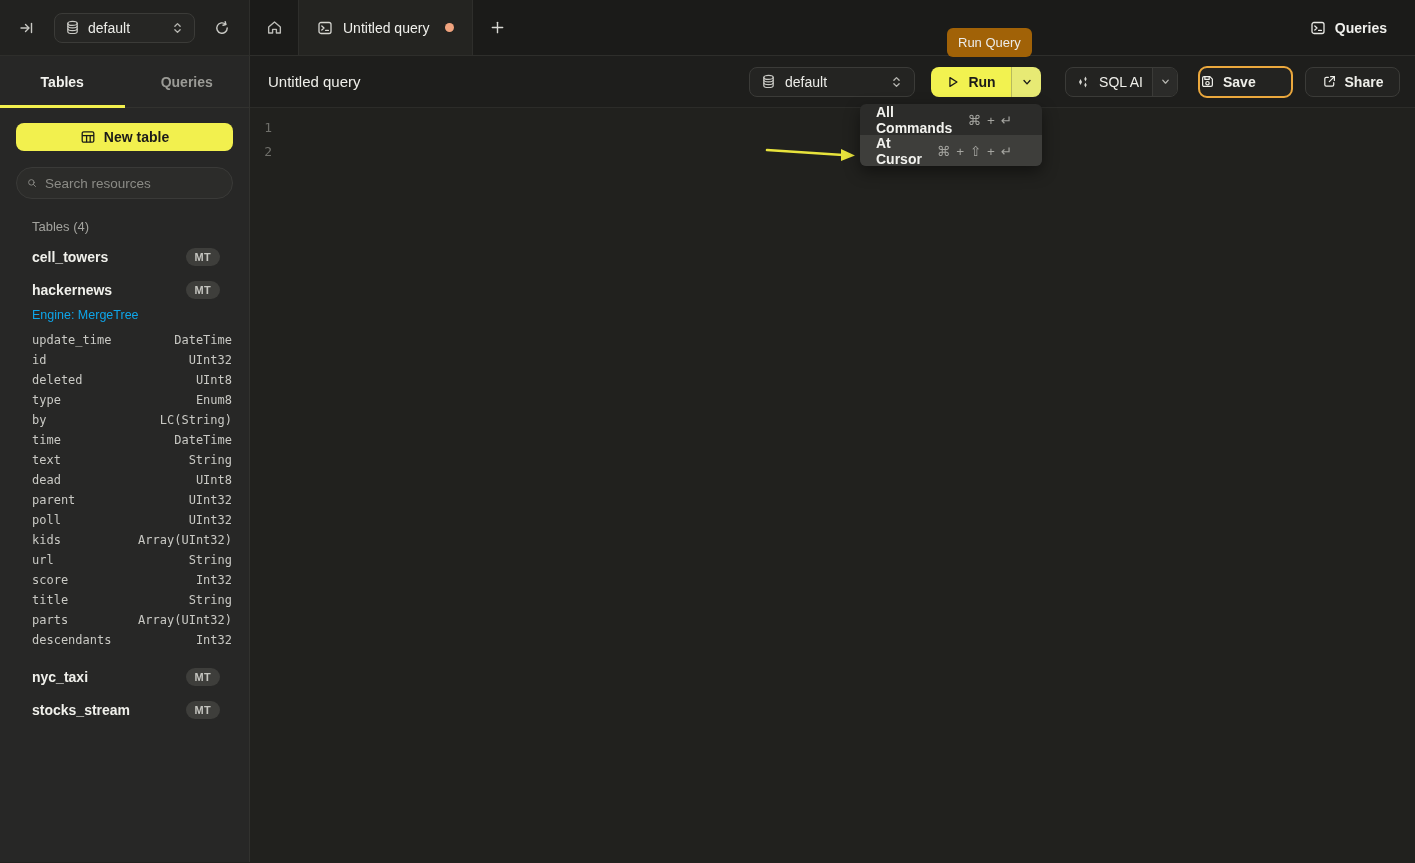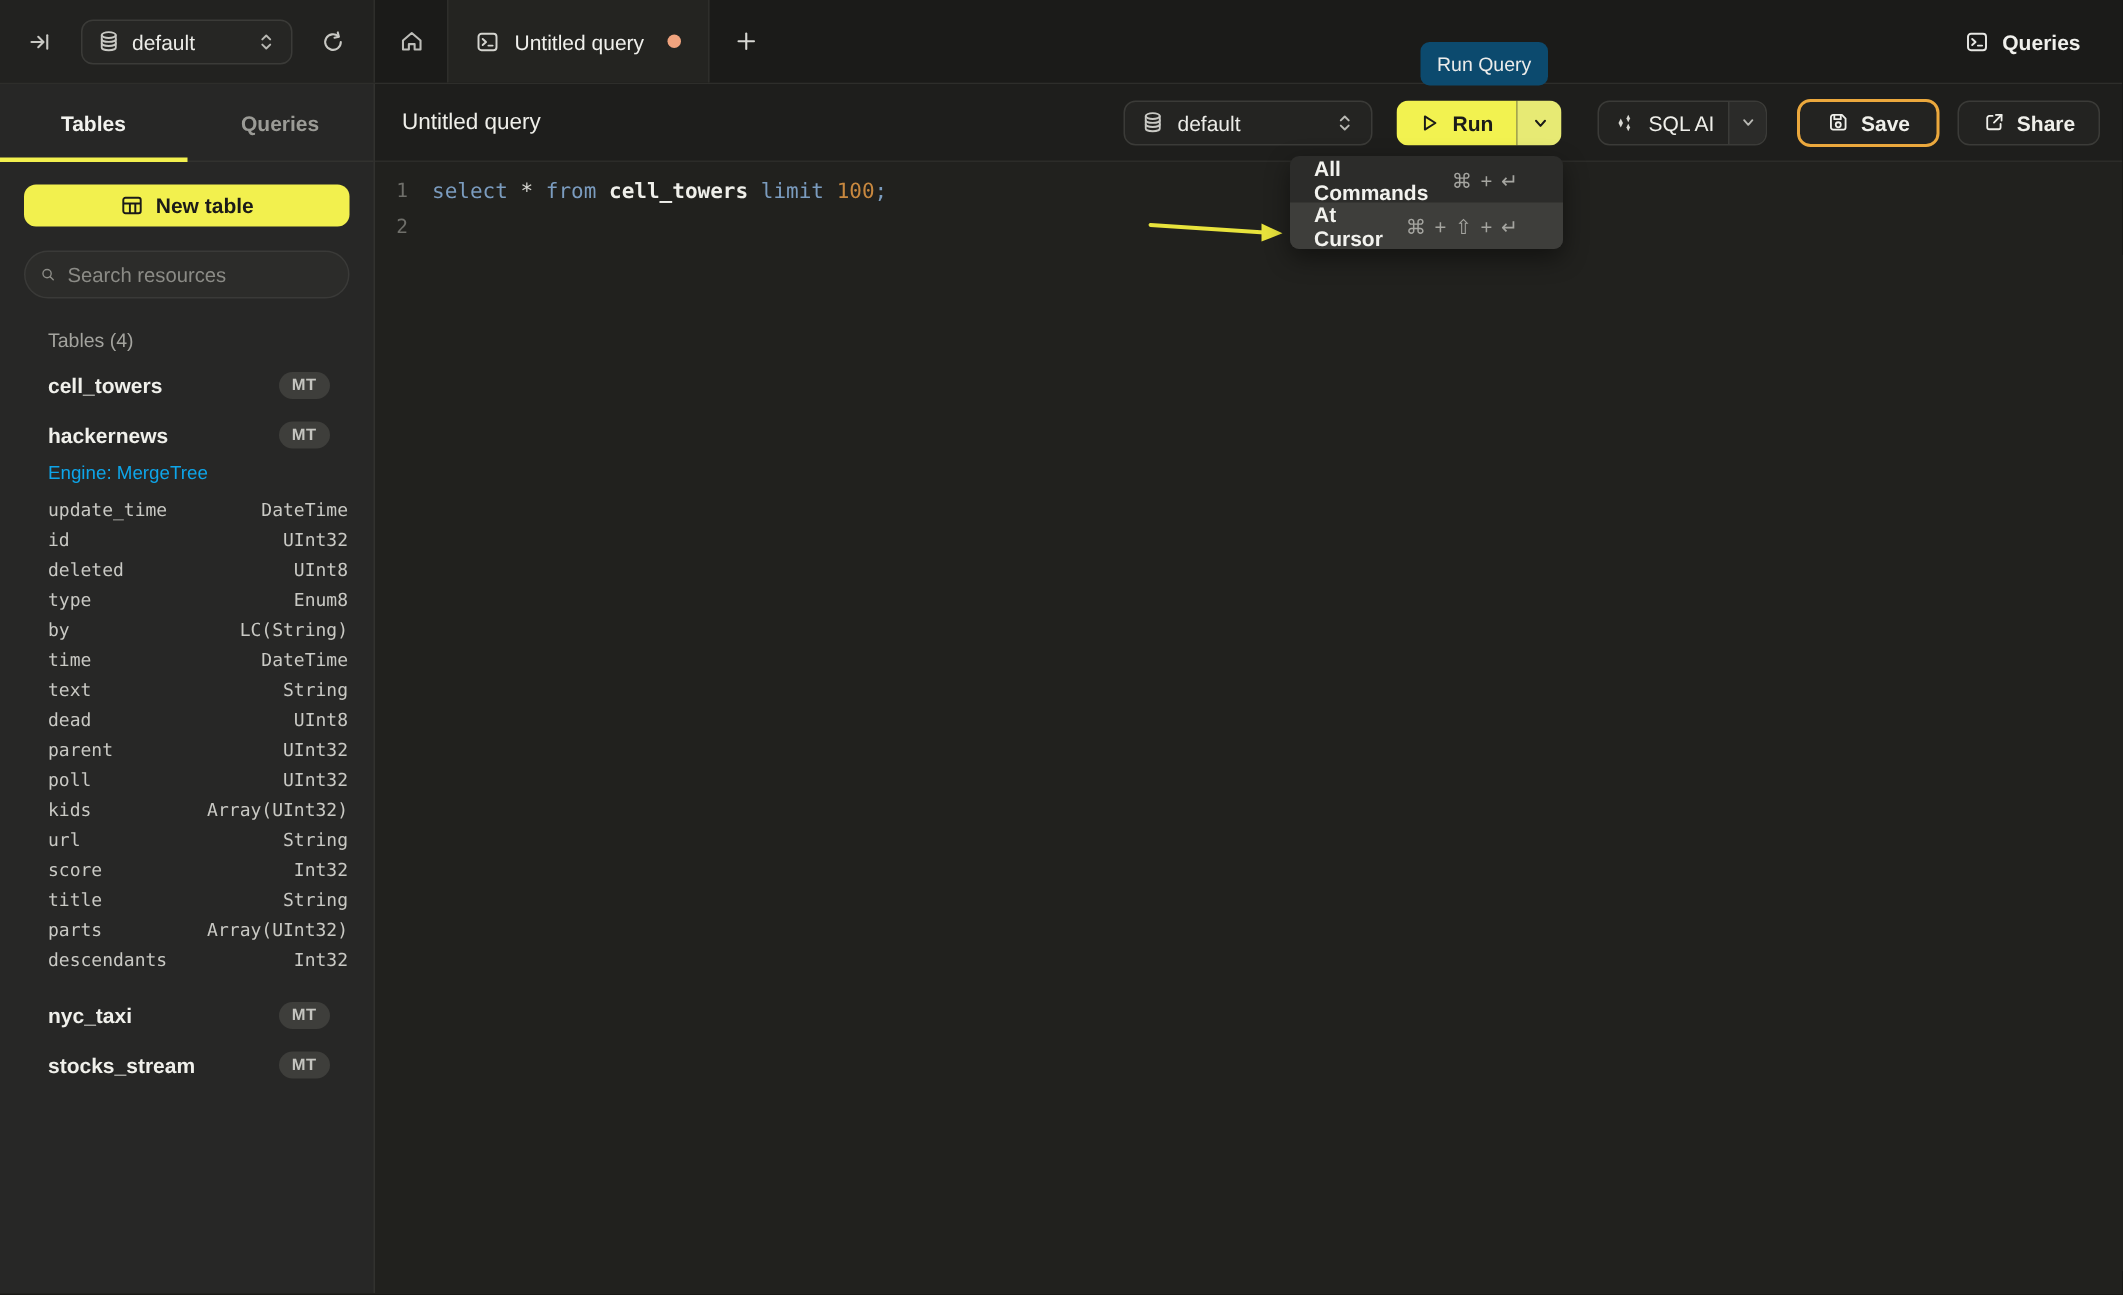--- a/index.html
+++ b/index.html
@@ -74,40 +74,40 @@
   .run-btn { margin-left:16px; height:30px; display:flex; border-radius:8px; overflow:hidden; cursor:pointer; }
   .run-main { width:80px; display:flex; align-items:center; justify-content:center; gap:8px;
               background:#F2F250; color:#1B1B19; font-weight:600; }
   .run-chev { width:30px; display:flex; align-items:center; justify-content:center; background:#E7EA74;
               border-left:1px solid rgba(0,0,0,.2); color:#1B1B19; }
   .ai-btn { margin-left:24px; height:30px; display:flex; border:1px solid #3B3B38; border-radius:8px;
             overflow:hidden; cursor:pointer; background:#232321; }
   .ai-main { width:86px; display:flex; align-items:center; justify-content:center; gap:8px; color:#EFEFEA; }
   .ai-chev { width:25px; display:flex; align-items:center; justify-content:center; background:#2B2B29;
              border-left:1px solid #3B3B38; color:#B8B8B3; }
-  .save-btn { margin-left:20px; width:95px; height:32px; display:flex; align-items:center; justify-content:center;
+  .save-btn { margin-left:20px; width:95px; height:32px; display:flex; align-items:center; 
               gap:8px; background:#232321; border:2px solid #EBA83D; border-radius:9px; color:#EFEFEA;
               font-weight:600; cursor:pointer; }
   .share-btn { margin-left:12px; width:95px; height:30px; display:flex; align-items:center; justify-content:center;
                gap:8px; background:#232321; border:1px solid #3B3B38; border-radius:8px; color:#EFEFEA;
                font-weight:600; cursor:pointer; }
 
   
   .editor { flex:1; padding-top:8px; font-family:"DejaVu Sans Mono", monospace; font-size:14px; }
   .code-line { display:flex; height:24px; line-height:24px; }
   .gutter { width:38px; flex:0 0 38px; text-align:right; padding-right:16px; color:#6F6F6A; font-size:13px; }
   .code { white-space:pre; }
   .tok-kw  { color:#7B9CBF; }
   .tok-op  { color:#D6D6D1; }
   .tok-tbl { color:#EFEFEA; font-weight:700; }
   .tok-num { color:#C8883F; }
 
   
   .tooltip { position:absolute; left:947px; top:28px; height:29px; line-height:29px; padding:0 11px;
-             background:#0c4a6e; border-radius:6px; font-size:13px; color:#ECECEA; z-index:30; }
+             background:#a16207; border-radius:6px; font-size:13px; color:#ECECEA; z-index:30; }
   .run-menu { position:absolute; left:860px; top:104px; width:182px; background:#2C2C2A; border-radius:6px;
               box-shadow:0 6px 16px rgba(0,0,0,.45); z-index:30; overflow:hidden; }
   .menu-item { height:31px; display:flex; align-items:center; gap:10px; padding:0 29px 0 16px; cursor:pointer; }
   .menu-item.hl { background:#3E3E3B; }
   .menu-label { color:#F2F2EE; font-weight:600; }
   .menu-sc { color:#A5A5A0; font-size:13.5px; letter-spacing:1px; white-space:nowrap; }
   .annot-arrow { position:absolute; left:764px; top:142px; z-index:25; }
 
   svg { display:block; }
 </style>
@@ -355,21 +355,20 @@
                 <line x1="13.2" y1="2.8" x2="7.8" y2="8.2"></line>
               </svg>
             <span>Share</span>
           </div>
         </div>
       </div>
       <div class="editor">
         <div id="code-lines">
             <div class="code-line">
               <span class="gutter">1</span>
-              <span class="code"><span class="tok-kw">select </span><span class="tok-op">* </span><span class="tok-kw">from </span><span class="tok-tbl">cell_towers </span><span class="tok-kw">limit </span><span class="tok-num">100</span><span class="tok-kw">;</span></span>
             </div>
             <div class="code-line">
               <span class="gutter">2</span>
             </div>
           </div>
       </div>
     </section>
   </div>
 
   <div class="tooltip">Run Query</div>

